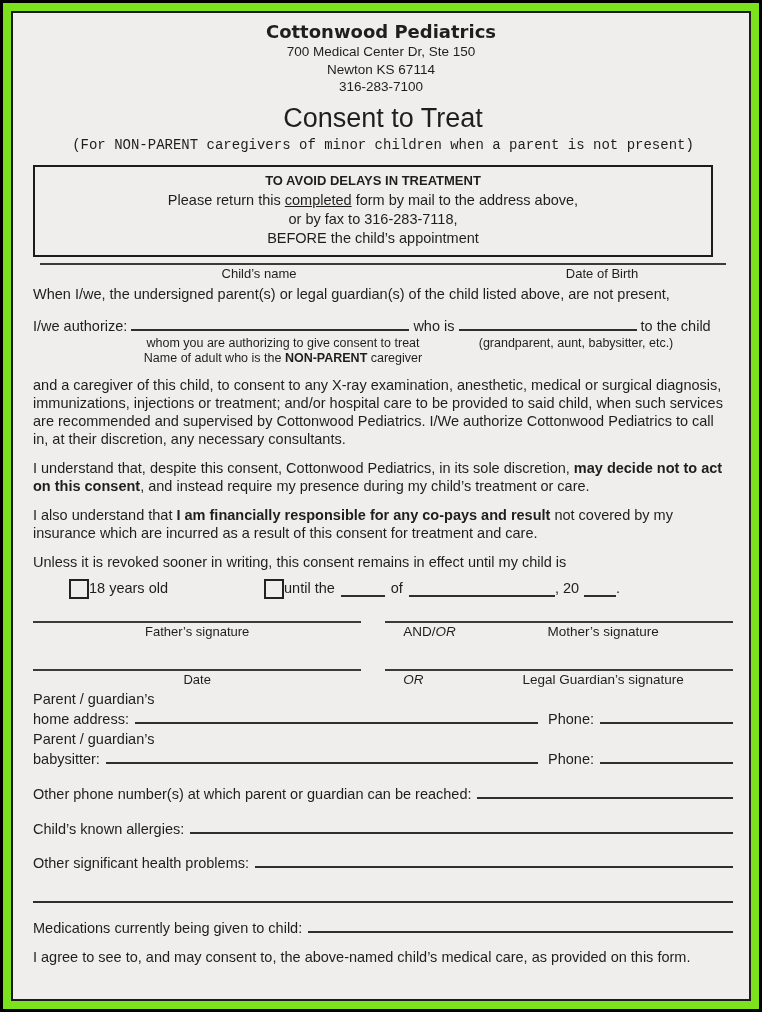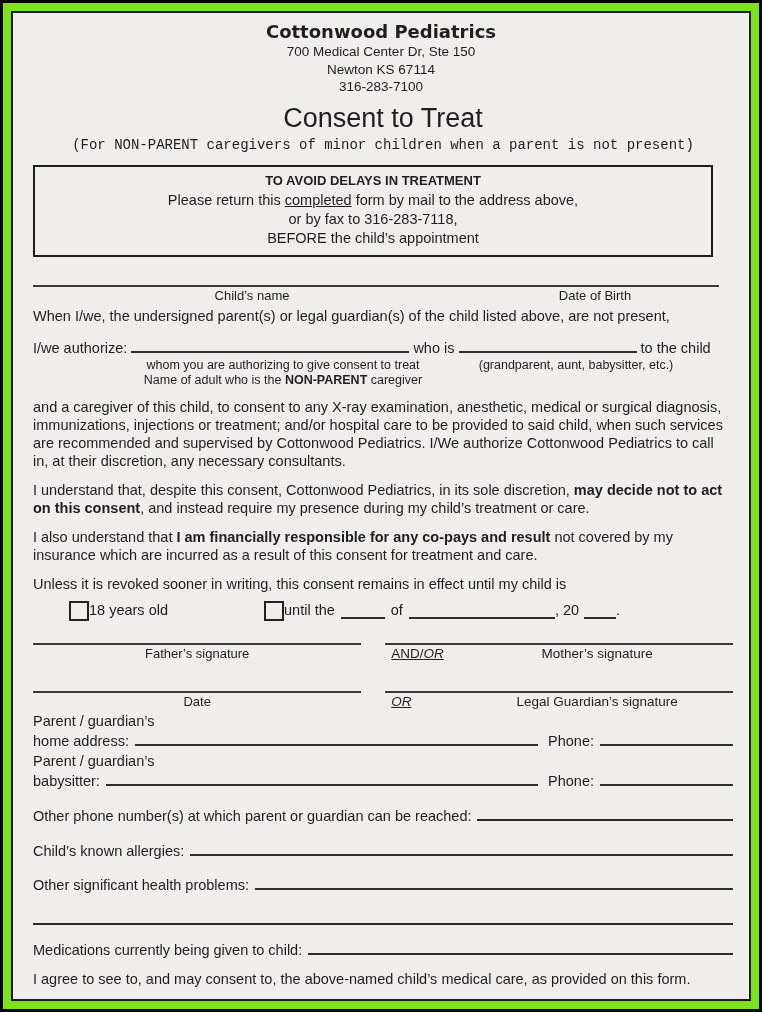--- a/index.html
+++ b/index.html
@@ -20,21 +20,21 @@
 
   .notice-box { border:2px solid #1c1c1c; margin:10px 20px 0 0; padding:6px 8px 8px 8px; text-align:center; }
   .notice-heading { font-weight:bold; font-size:13px; margin-bottom:2px; }
   .notice-line { font-size:14.5px; line-height:1.3; }
   .u { text-decoration:underline; }
 
   .blank { display:inline-block; border-bottom:2px solid #2e2e2e; height:13px; vertical-align:baseline; }
   .b { font-weight:bold; }
   .i { font-style:italic; }
 
-  .name-row { display:flex; justify-content:flex-start; margin-top:26px; }
+  .name-row { display:flex; justify-content:center; margin-top:4px; }
   .field-col { display:flex; flex-direction:column; }
   .fline { border-bottom:2px solid #3a3a3a; height:2px; }
   .caption { text-align:center; font-size:13px; margin-top:1px; }
   .small-caption { font-size:12.5px; line-height:1.2; }
 
   .intro { margin-top:3px; }
 
   .auth-row { margin-top:12px; white-space:nowrap; }
   .auth-captions { display:flex; margin-top:1px; }
   .auth-cap1 { width:300px; margin-left:100px; text-align:center; }
@@ -45,21 +45,21 @@
   .check-row { margin-top:7px; margin-left:36px; display:flex; align-items:center; }
   .checkbox { width:20px; height:20px; box-sizing:border-box; border:2px solid #222; display:inline-block; background:#efeeed; flex:none; }
   .opt2 { margin-left:96px; display:flex; align-items:center; }
 
   .sig-grid { margin-top:20px; }
   .sig-row { display:flex; gap:24px; margin-top:0; }
   .sig-row + .sig-row { margin-top:26px; }
   .sig-col-l { width:338px; }
   .sig-col-r { width:358px; }
   .sig-cap-row { display:flex; font-size:13.5px; margin-top:1px; }
-  .sig-cap-left { margin-left:6px; width:70px;text-decoration:underline; }
+  .sig-cap-left { margin-left:18px; width:70px; }
   .sig-cap-mid { flex:1; text-align:center; }
 
   .pg-label { margin-top:2px; }
   .contact-line { display:flex; align-items:baseline; }
   .contact-line .lbl { flex:none; }
   .grow { flex:1; }
   .phone-blank { width:133px; flex:none; }
   .phone-lbl { margin-left:10px; margin-right:6px; flex:none; }
 
   .field-row { display:flex; align-items:baseline; margin-top:15px; }

